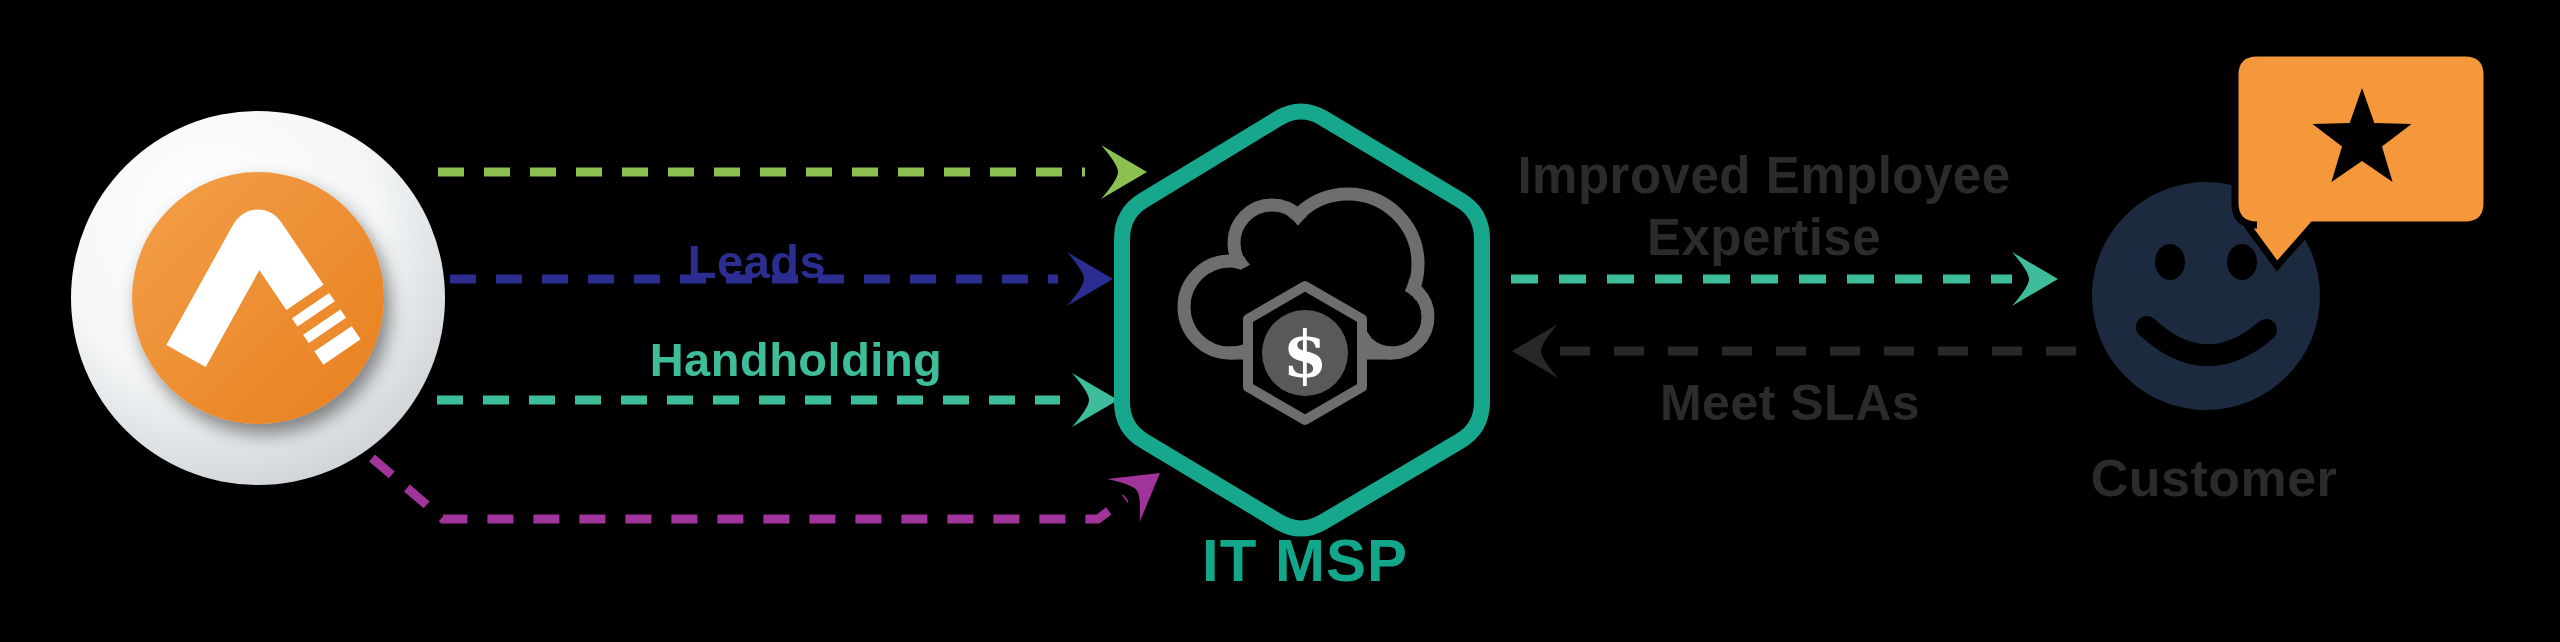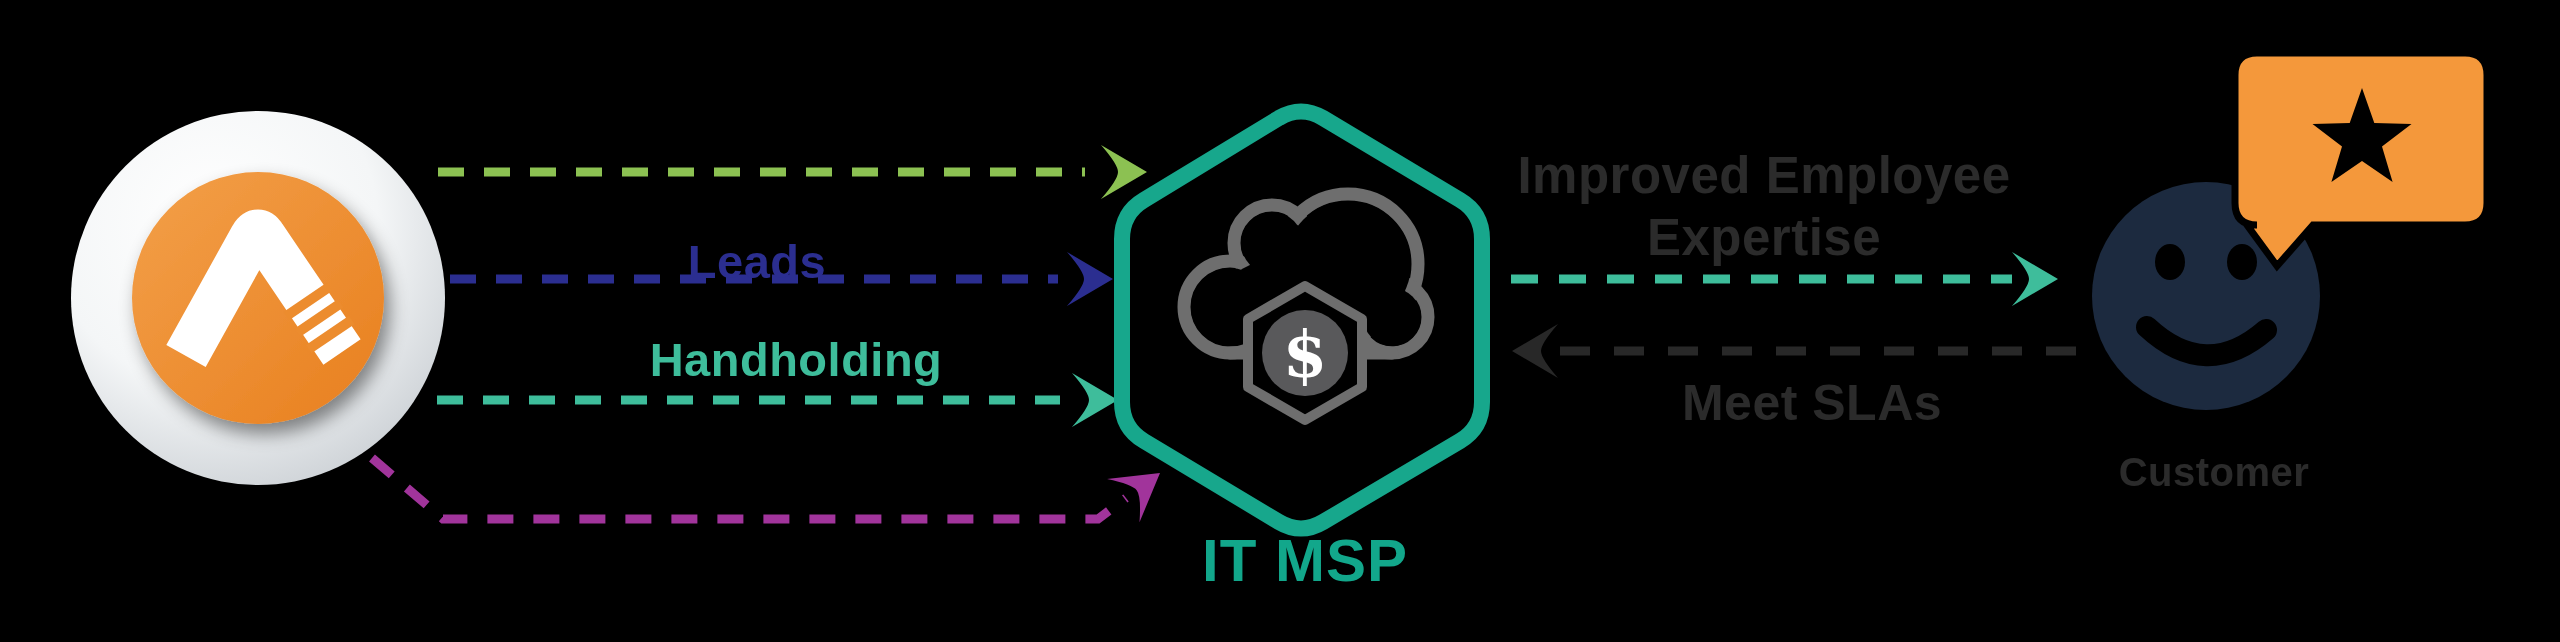--- a/index.html
+++ b/index.html
@@ -18,22 +18,22 @@
     white-space:nowrap;
     line-height:1;
     letter-spacing:.5px;
   }
   .lbl-product     {left:754px; top:102px; font-size:47px; color:var(--green);}
   .lbl-leads       {left:757px; top:217px; font-size:47px; color:var(--navy);margin-top:21px;}
   .lbl-handholding {left:796px; top:336px; font-size:47px; color:var(--teal);}
   .lbl-expertise   {left:757px; top:459px; font-size:47px; color:var(--purple);}
   .lbl-itmsp       {left:1305px;top:531px; font-size:60px; color:var(--msp-text); letter-spacing:1px;}
   .lbl-improved    {left:1764px;top:145px; font-size:51px; color:var(--dark-text); line-height:62px; text-align:center;}
-  .lbl-meetslas    {left:1790px;top:378px; font-size:50px; color:var(--dark-text);margin-left:22px;}
-  .lbl-customer    {left:2214px;top:452px; font-size:40px; color:var(--dark-text);}
+  .lbl-meetslas    {left:1790px;top:378px; font-size:50px; color:var(--dark-text);}
+  .lbl-customer    {left:2214px;top:452px; font-size:52px; color:var(--dark-text);}
 </style>
 </head>
 <body>
 
 <div id="stage">
 
   <svg id="art" width="2560" height="642" viewBox="0 0 2560 642">
     <defs>
       <radialGradient id="gWhite" cx="38%" cy="30%" r="80%">
         <stop offset="0%" stop-color="#ffffff"></stop>

